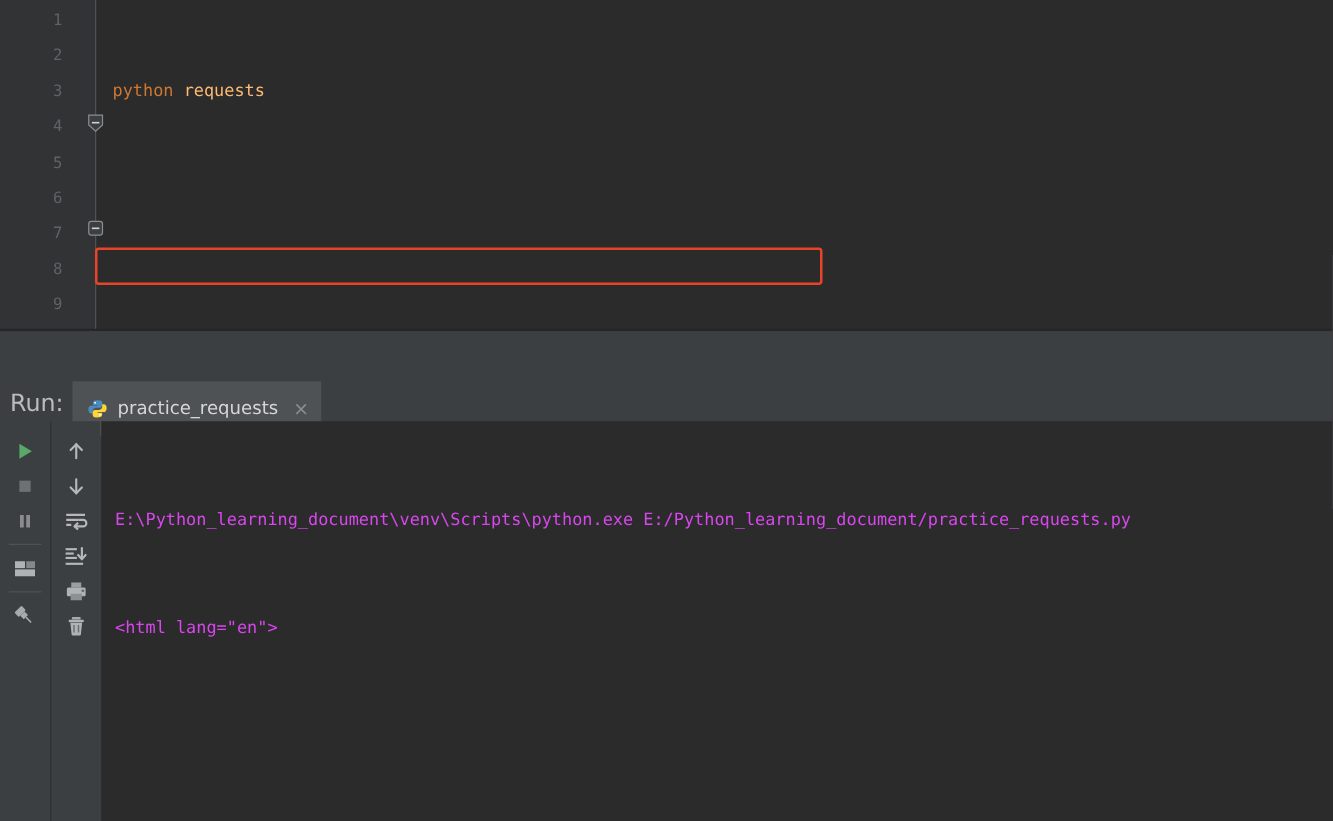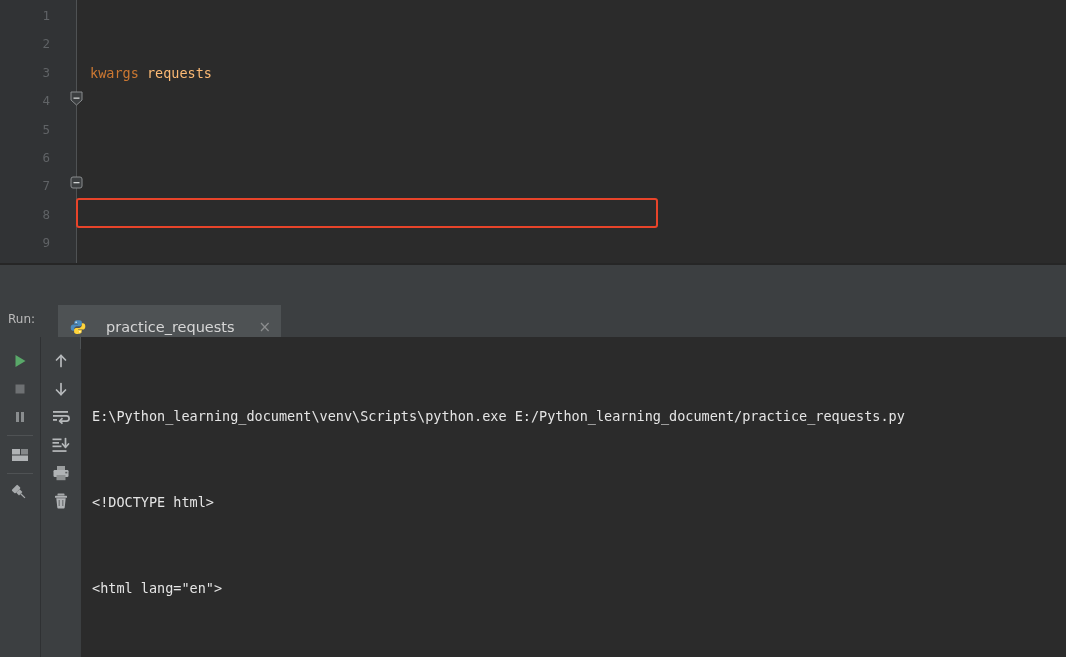--- a/index.html
+++ b/index.html
@@ -113,32 +113,32 @@
     background: #3c3f41;
   }
   .tabbar {
     position: relative;
     height: 32px;
     background: #3c3f41;
   }
   .runlabel {
     position: absolute;
     left: 8px; top: 7px;
-    font-size: 12px;
+    font-size: 19px;
     color: #bbbbbb;
   }
   .tab {
     position: absolute;
     left: 58px; top: 0;
     height: 44px;
     display: flex;
     align-items: center;
     padding: 0 10px 0 12px;
     background: #4e5254;
-    gap: 20px;
+    gap: 8px;
   }
   .pyicon { width: 16px; height: 16px; display: block; }
   .tabtitle {
     font-size: 14.5px;
     color: #d6d6d6;
   }
   .tabclose {
     font-size: 15px;
     color: #8b8d8e;
     margin-left: 4px;
@@ -183,21 +183,21 @@
   .console {
     position: absolute;
     left: 81px; top: 0;
     width: 985px;
     height: 320px;
     background: #2b2b2b;
     overflow: hidden;
     font-family: "DejaVu Sans Mono", "Liberation Mono", monospace;
     font-size: 13.5px;
     line-height: 28.6px;
-    color: #e5e5e5;
+    color: #d946ef;
     white-space: pre;
     padding: 8px 0 0 11px;
     box-sizing: border-box;
   }
   .console .cl { height: 28.6px; }
 </style>
 </head>
 <body>
 
 <div class="app">
@@ -225,21 +225,21 @@
       </div>
       <div class="fold" style="top:176px;">
         <svg width="13" height="13" viewBox="0 0 13 13">
           <rect x="1" y="1" width="11" height="11" rx="2" fill="#3c3f41" stroke="#8a8d8f" stroke-width="1"></rect>
           <rect x="3.5" y="6" width="6" height="1.3" fill="#cfd1d2"></rect>
         </svg>
       </div>
     </div>
 
     <div class="code">
-      <div class="ln"><span class="kw">kwargs</span><span class="fn"> requests</span></div>
+      <div class="ln"><span class="kw">python</span><span class="fn"> requests</span></div>
       <div class="ln"></div>
       
       
       
       
       
       
     </div>
 
     <div class="redbox"></div>
@@ -364,21 +364,20 @@
             <g fill="#6c6f70">
                 <rect x="7.6" y="8" width="1.2" height="6"></rect>
                 <rect x="11.2" y="8" width="1.2" height="6"></rect>
               </g>
           </svg>
         </div>
       </div>
 
       <div class="console">
         <div class="cl">E:\Python_learning_document\venv\Scripts\python.exe E:/Python_learning_document/practice_requests.py</div>
-        <div class="cl">&lt;!DOCTYPE html&gt;</div>
         <div class="cl">&lt;html lang="en"&gt;</div>
         
         
         
         
         
         
         
         
       </div>

